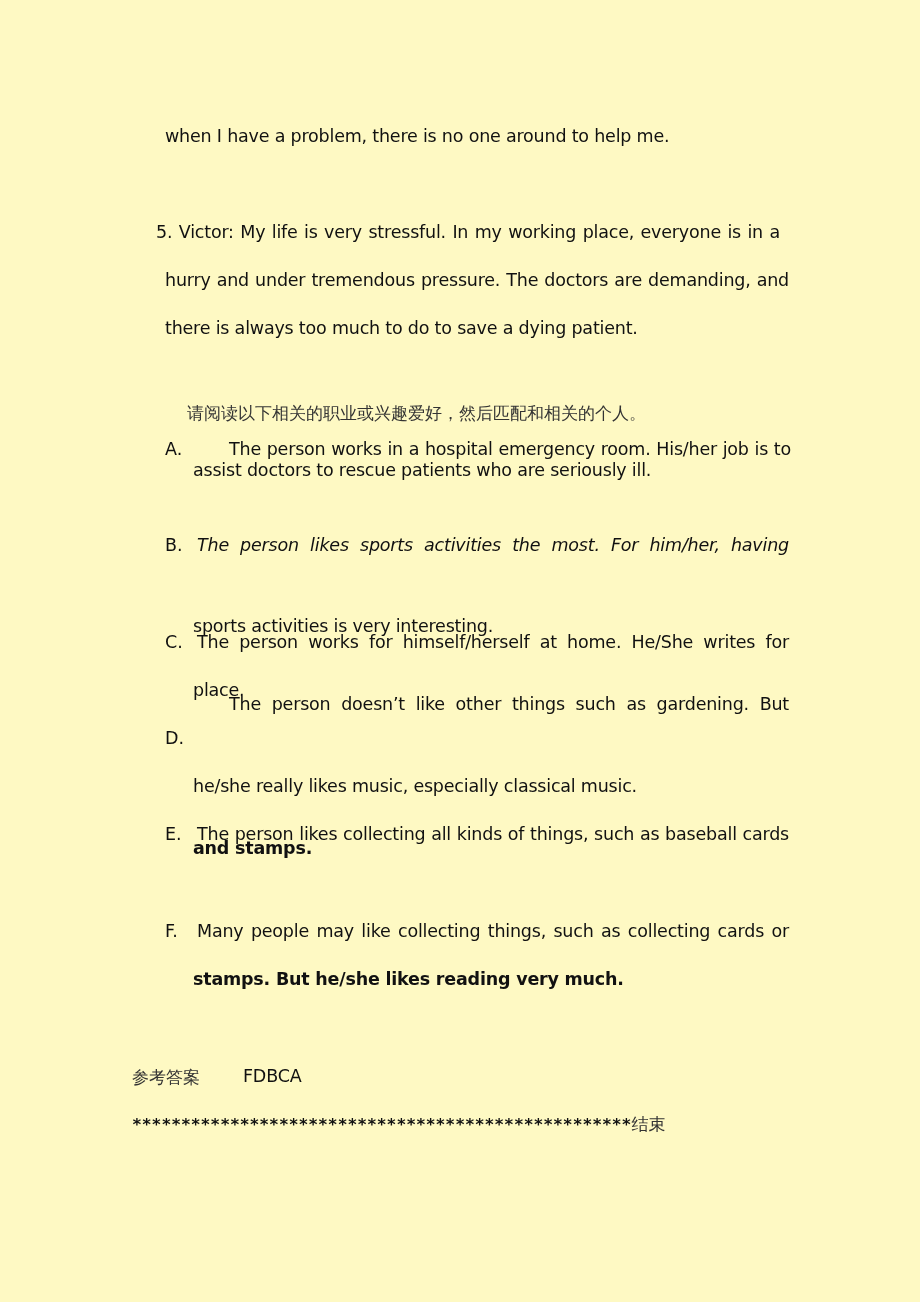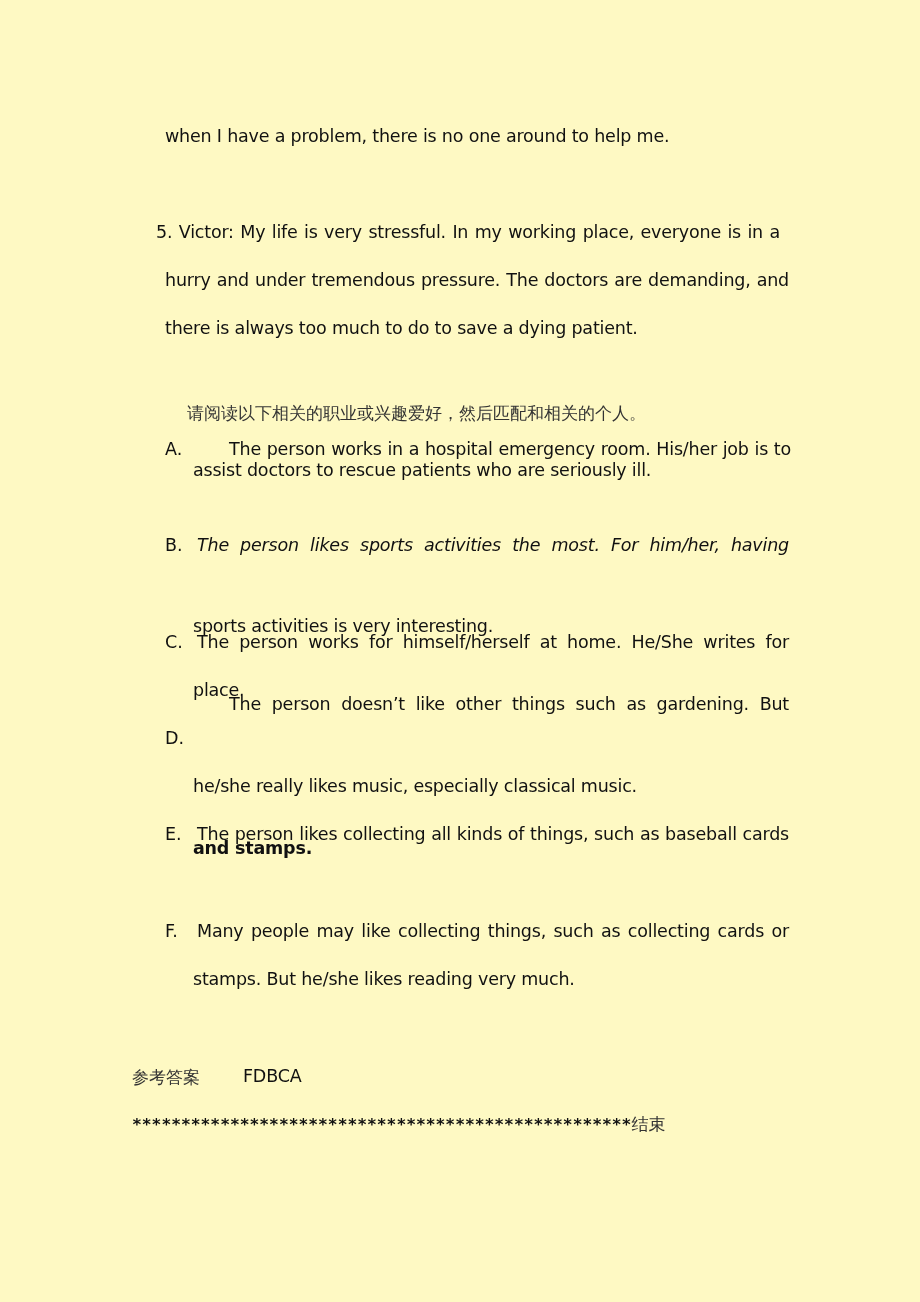--- a/index.html
+++ b/index.html
@@ -49,21 +49,21 @@
 
   <div>
     <span class="label" style="left:165px; top:824px;">E.</span>
     <div class="en just" style="left:197px; top:824px; width:592px;">The person likes collecting all kinds of things, such as baseball cards</div>
     <div class="en" style="left:193px; top:838px;font-weight:bold;">and stamps.</div>
   </div>
 
   <div>
     <span class="label" style="left:165px; top:921px;">F.</span>
     <div class="en just" style="left:197px; top:921px; width:592px;">Many people may like collecting things, such as collecting cards or</div>
-    <div class="en" style="left:193px; top:969px;">stamps. But he/she likes reading very much.</div>
+    <div class="en" style="left:193px; top:969px;font-weight:bold;">stamps. But he/she likes reading very much.</div>
   </div>
 
   <div>
     <span class="cn" style="left:132px; top:1066px;">参考答案</span>
     <span class="en" style="left:243px; top:1066px;">FDBCA</span>
   </div>
 
   <div style="position:absolute; left:132px; top:1113px; white-space:nowrap;">
     <span style="font-family:'DejaVu Sans Mono', monospace; font-size:16.3px; font-weight:bold; color:#111; letter-spacing:-0.01px;">***************************************************</span><span style="font-family:'DejaVu Serif', serif; font-size:17px; color:#333;">结束</span>
   </div>

